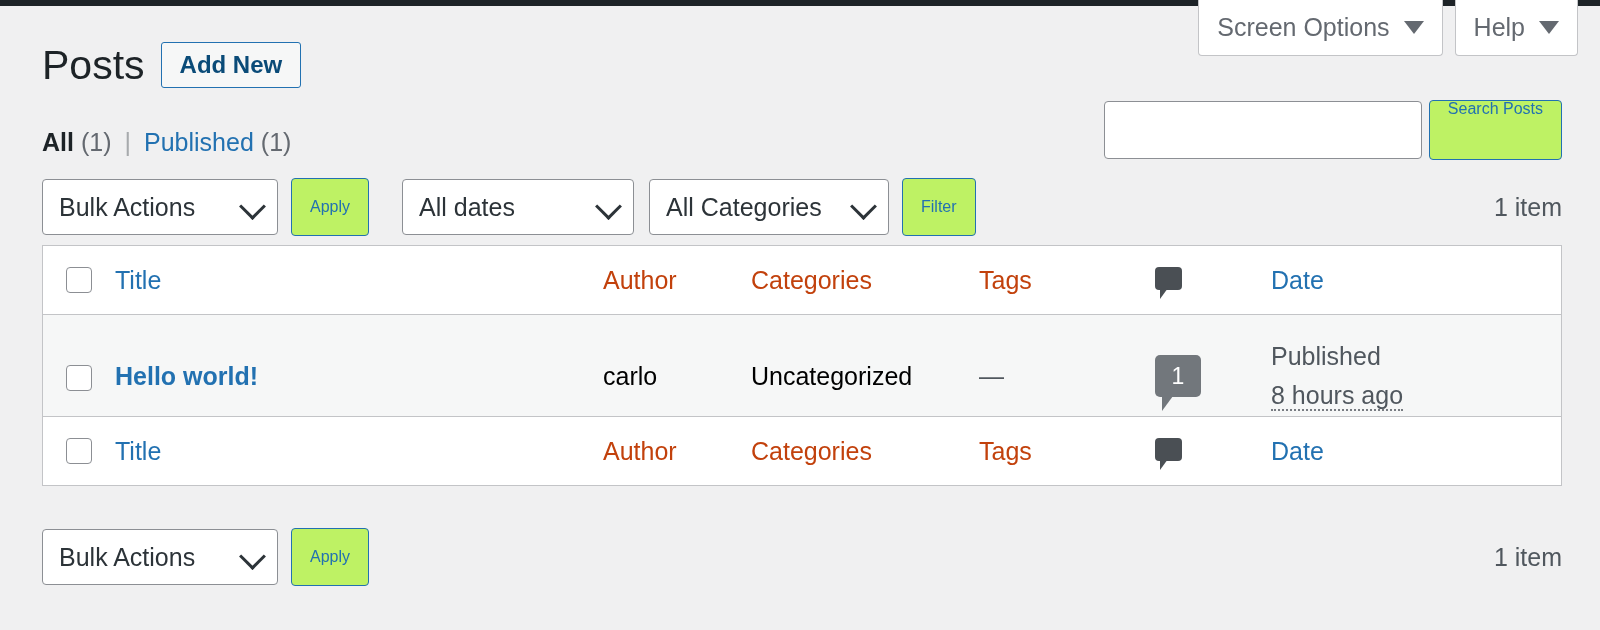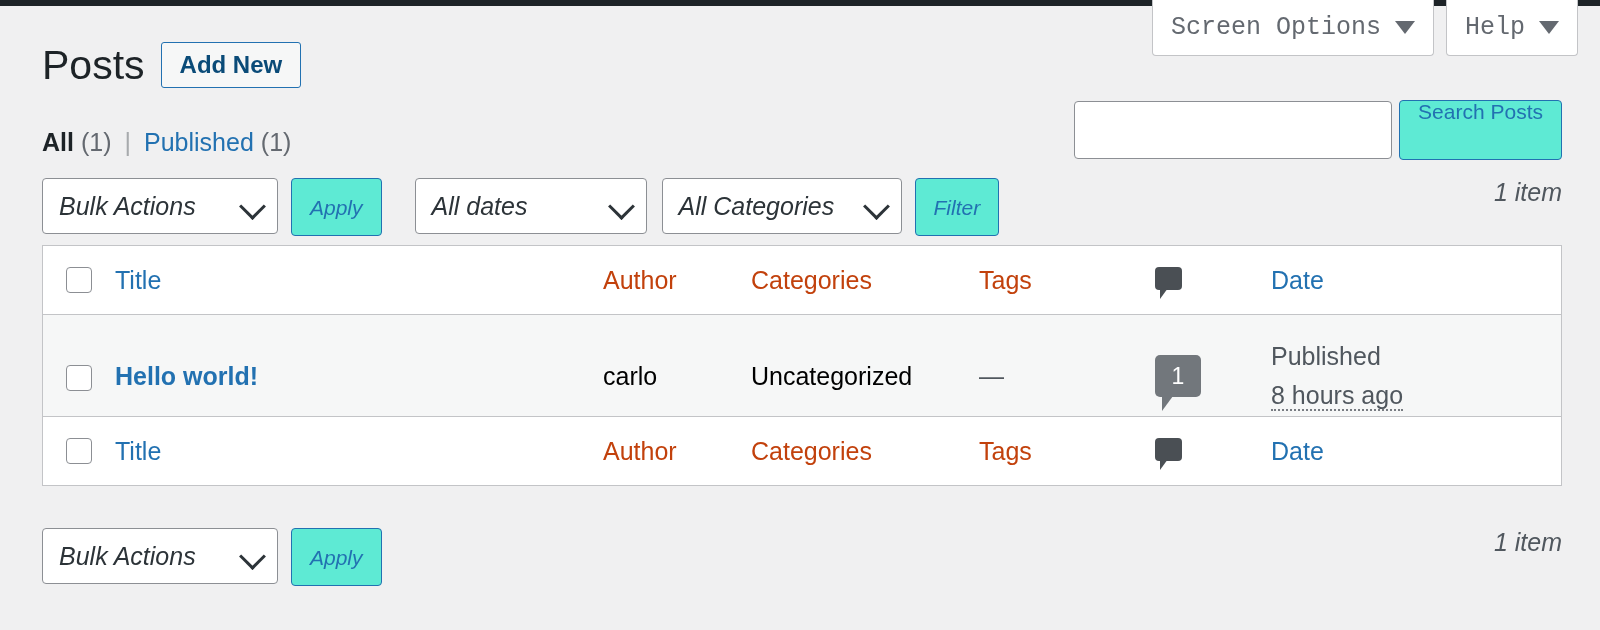--- a/index.html
+++ b/index.html
@@ -26,21 +26,20 @@
   }
 
   
   .screen-meta-links {
     position: absolute;
     top: 0;
     right: 22px;
     display: flex;
     align-items: flex-start;
     gap: 12px;
-    font-family: Liberation Mono, monospace;
   }
   .meta-tab {
     background: #fff;
     border: 1px solid #c3c4c7;
     border-top: none;
     border-radius: 0 0 4px 4px;
     padding: 0 18px;
     height: 56px;
     display: flex;
     align-items: center;
@@ -144,40 +143,40 @@
     font-size: 24px;
     padding: 0 12px;
     box-sizing: border-box;
     color: #2c3338;
     font-family: "Liberation Sans", sans-serif;
     outline: none;
   }
   .button-secondary {
     border: 1px solid #2271b1;
     border-radius: 4px;
-    background: #5eead4;
+    background: #bef264;
     color: #2271b1;
-    font-size: 21px;
+    font-size: 16px;
     font-family: "Liberation Sans", sans-serif;
     cursor: pointer;
     white-space: nowrap;
     line-height: 1;
   }
   .search-submit {
     height: 58px;
     padding: 0 18px;
   }
 
   
   .tablenav {
     position: absolute;
     left: 0;
     width: 1520px;
     display: flex;
-    font-style: italic;
+    align-items: center;
   }
   .tablenav.top { top: 178px; }
   .tablenav.bottom { top: 528px; }
 
   .select-wrap {
     position: relative;
     display: inline-block;
   }
   .wp-select {
     height: 56px;

